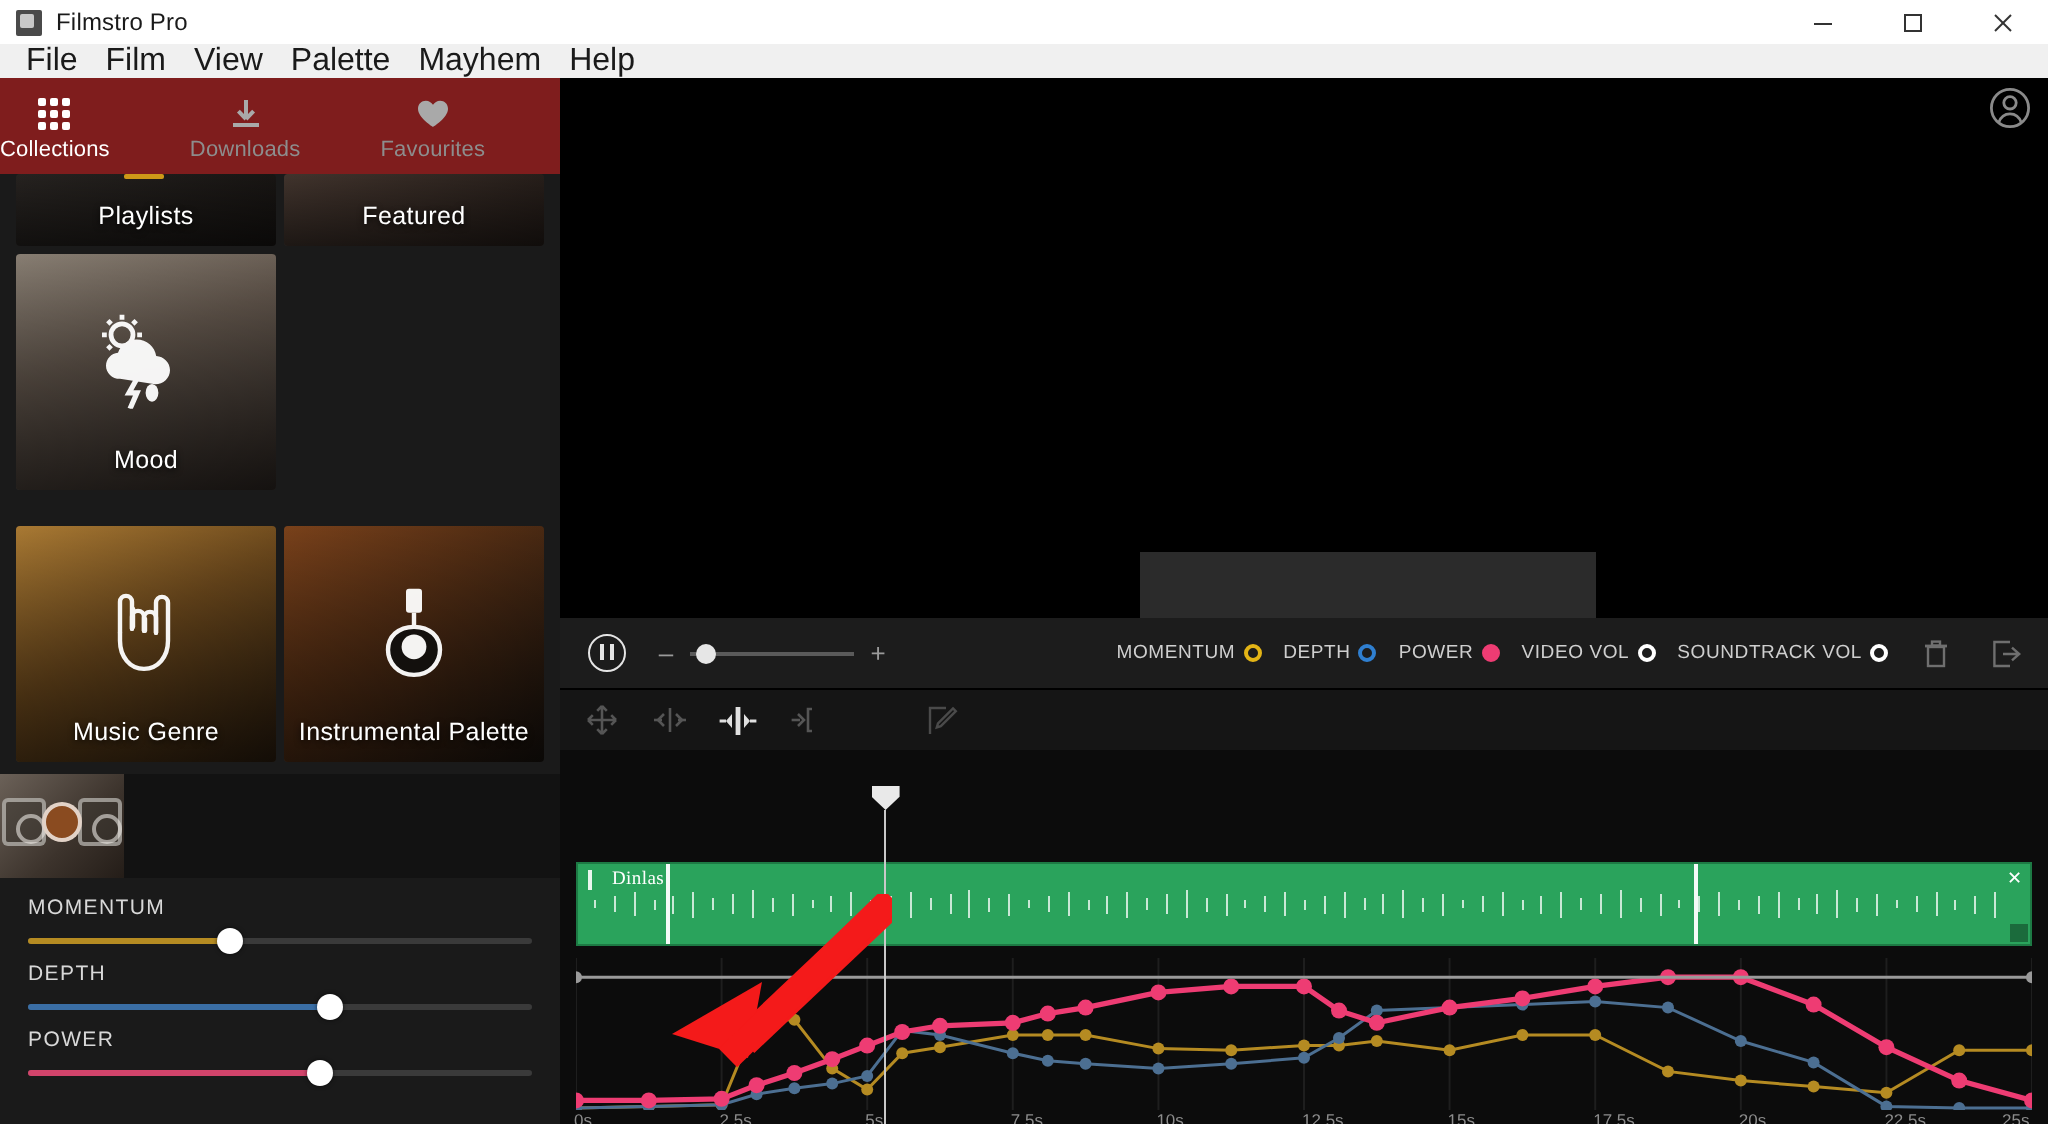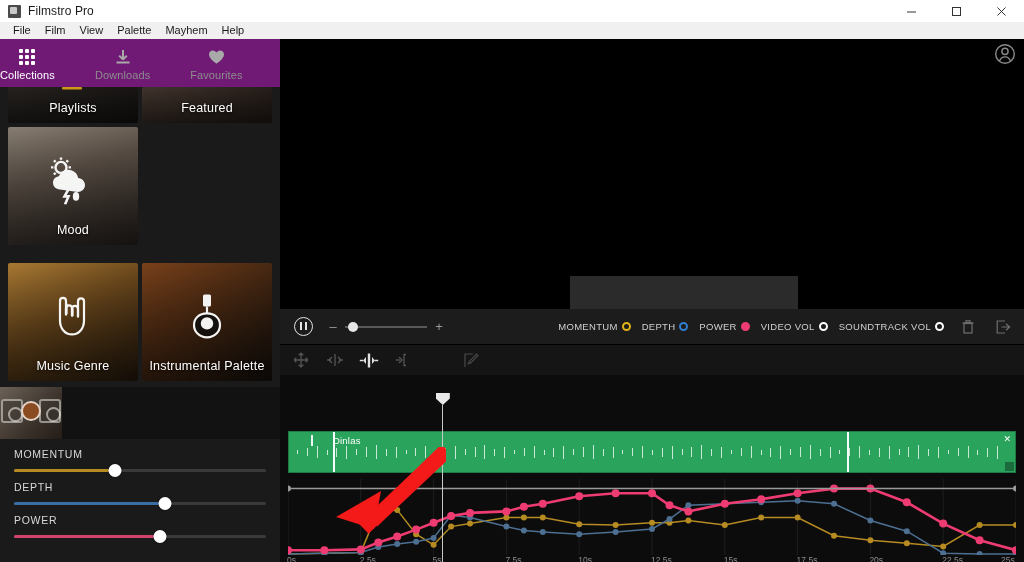--- a/index.html
+++ b/index.html
@@ -32,33 +32,33 @@
     width:45px; height:22px; display:flex; align-items:center; justify-content:center;
     color:#333; font-size:11px; line-height:1;
   }
   .tb-btn svg { display:block; }
 
   
   .menubar {
     position:absolute; left:0; top:22px; width:1024px; height:17px;
     background:#f0f0f0; display:flex; align-items:center; padding-left:6px;
   }
-  .menu-item { font-size:11px; color:#1a1a1a; padding:0 7px; line-height:17px; }
+  .menu-item { font-size:16px; color:#1a1a1a; padding:0 7px; line-height:17px; }
 
   
   .main { position:absolute; left:0; top:39px; width:1024px; height:523px; background:#000; }
 
   
   .sidebar {
     position:absolute; left:0; top:0; width:280px; height:523px;
     background:#1a1a1a; overflow:hidden;
   }
   .navbar {
     position:absolute; left:0; top:0; width:280px; height:48px;
-    background:#701a75; display:flex;gap:40px;
+    background:#7f1d1d; display:flex;gap:40px;
   }
   .nav-item {
     flex:1; display:flex; flex-direction:column; align-items:center;
     justify-content:center; gap:3px; padding-top:3px;
   }
   .nav-label { font-size:11px; color:#8d8d8d; letter-spacing:.1px; }
   .nav-item.active .nav-label { color:#fff; }
   .nav-ic { height:18px; display:flex; align-items:center; justify-content:center; color:#a9a9a9;}
   .nav-item.active .nav-ic { color:#fff; }
   .grid-ic { display:grid; grid-template-columns:repeat(3,4px); grid-template-rows:repeat(3,4px); gap:2px; }
@@ -162,22 +162,22 @@
   .tool.active { color:#e0e0e0; }
   .tool.pencil { margin-left:34px; color:#4a4a4a; }
 
   
   .timeline { position:absolute; left:0; top:336px; width:744px; height:187px; background:#0c0c0c; }
   .clip {
     position:absolute; left:8px; top:56px; width:728px; height:42px;
     background:#2aa35c; border:1px solid #1d7a44; overflow:hidden;
   }
   .clip-name {
-    position:absolute; left:22px; top:3px; font-size:9.5px; color:#ffffff; letter-spacing:.2px;
-    padding-left:20px; border-left:2px solid rgba(255,255,255,.9);
+    position:absolute; left:5px; top:3px; font-size:9.5px; color:#ffffff; letter-spacing:.2px;
+    padding-left:10px; border-left:2px solid rgba(255,255,255,.9);font-family:Liberation Serif, serif;
   }
   .clip-x { position:absolute; right:4px; top:2px; font-size:9px; color:#fff; }
   .clip .wv { position:absolute; top:18px; width:1px; background:rgba(255,255,255,.75); }
   .clip .marker { position:absolute; top:0; bottom:0; width:2px; background:rgba(255,255,255,.95); }
   .clip .handle { position:absolute; right:1px; bottom:1px; width:9px; height:9px; background:#1b6b3c; }
 
   .playhead { position:absolute; top:30px; bottom:0; width:1px; background:#c9c9c9; }
   .playhead .head {
     position:absolute; left:-6.5px; top:-12px; width:14px; height:12px; background:#e9e9e9;
     clip-path:polygon(0 0,100% 0,100% 45%,50% 100%,0 45%);

